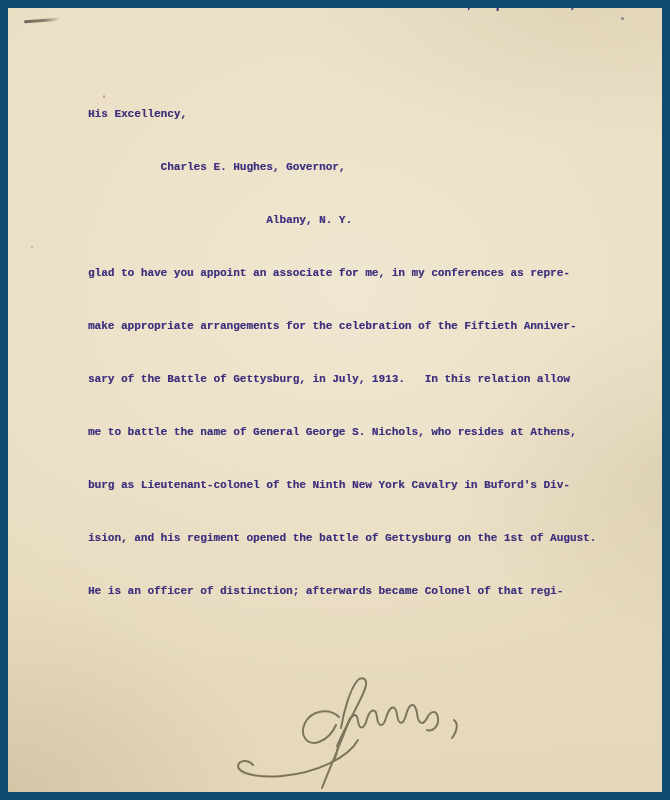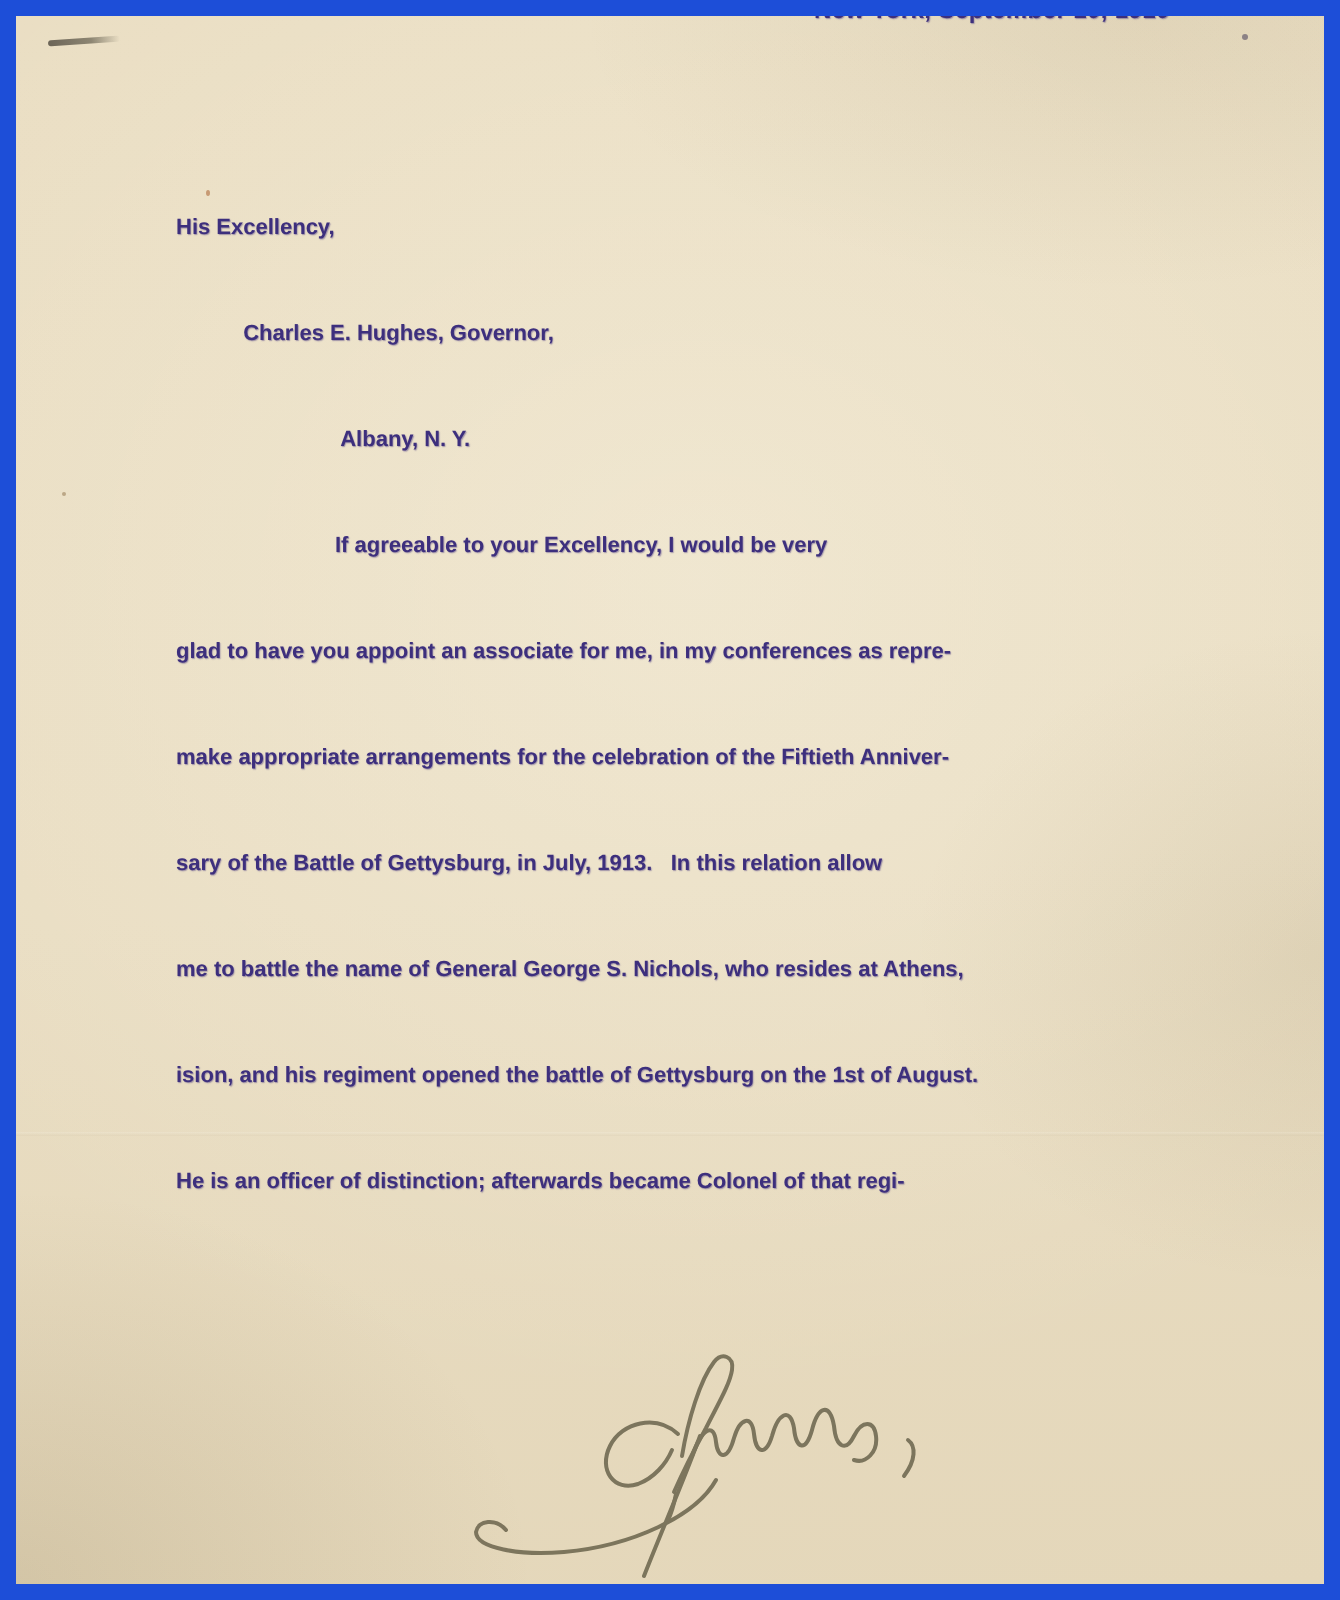--- a/index.html
+++ b/index.html
@@ -1,21 +1,21 @@
 <!DOCTYPE html>
 <html><head>
 <meta charset="utf-8">
 <style>
   html, body { margin: 0; padding: 0; background: #0f0e0c; }
   .photo {
     position: relative;
     width: 670px; height: 800px;
-    background: #1d4ed8;
+    background: #0c4a6e;
     overflow: hidden;
-    font-family: Liberation Sans, sans-serif;
+    font-family: Liberation Mono, monospace;
   }
   .paper {
     position: absolute;
     left: 8px; top: 8px; width: 654px; height: 784px;
     overflow: hidden;
     background:
       radial-gradient(120% 85% at 52% 36%, rgba(255,252,240,0.30) 0%, rgba(255,252,240,0.00) 62%),
       radial-gradient(55% 35% at 0% 100%, rgba(120,100,58,0.16) 0%, rgba(120,100,58,0.00) 72%),
       radial-gradient(45% 30% at 100% 60%, rgba(130,110,66,0.12) 0%, rgba(130,110,66,0.00) 70%),
       radial-gradient(60% 25% at 85% 0%, rgba(125,105,62,0.10) 0%, rgba(125,105,62,0.00) 70%),
@@ -84,25 +84,25 @@
     <div class="crease"></div>
     <div class="speck-a"></div>
     <div class="speck-b"></div>
 
     <div class="dateline typed">New York, September 10, 1910</div>
 
     <div class="lines typed">
       <div class="line">His Excellency,</div>
       <div class="line">           Charles E. Hughes, Governor,</div>
       <div class="line">                           Albany, N. Y.</div>
-      <div class="line">                          If agreeable to your Excellency, I would be very</div>
       <div class="line">glad to have you appoint an associate for me, in my conferences as repre-</div>
       <div class="line">make appropriate arrangements for the celebration of the Fiftieth Anniver-</div>
       <div class="line">sary of the Battle of Gettysburg, in July, 1913.   In this relation allow</div>
       <div class="line">me to battle the name of General George S. Nichols, who resides at Athens,</div>
+      <div class="line">burg as Lieutenant-colonel of the Ninth New York Cavalry in Buford's Div-</div>
       <div class="line">ision, and his regiment opened the battle of Gettysburg on the 1st of August.</div>
       <div class="line">He is an officer of distinction; afterwards became Colonel of that regi-</div>
       
       
       
       
       
       
       
       

